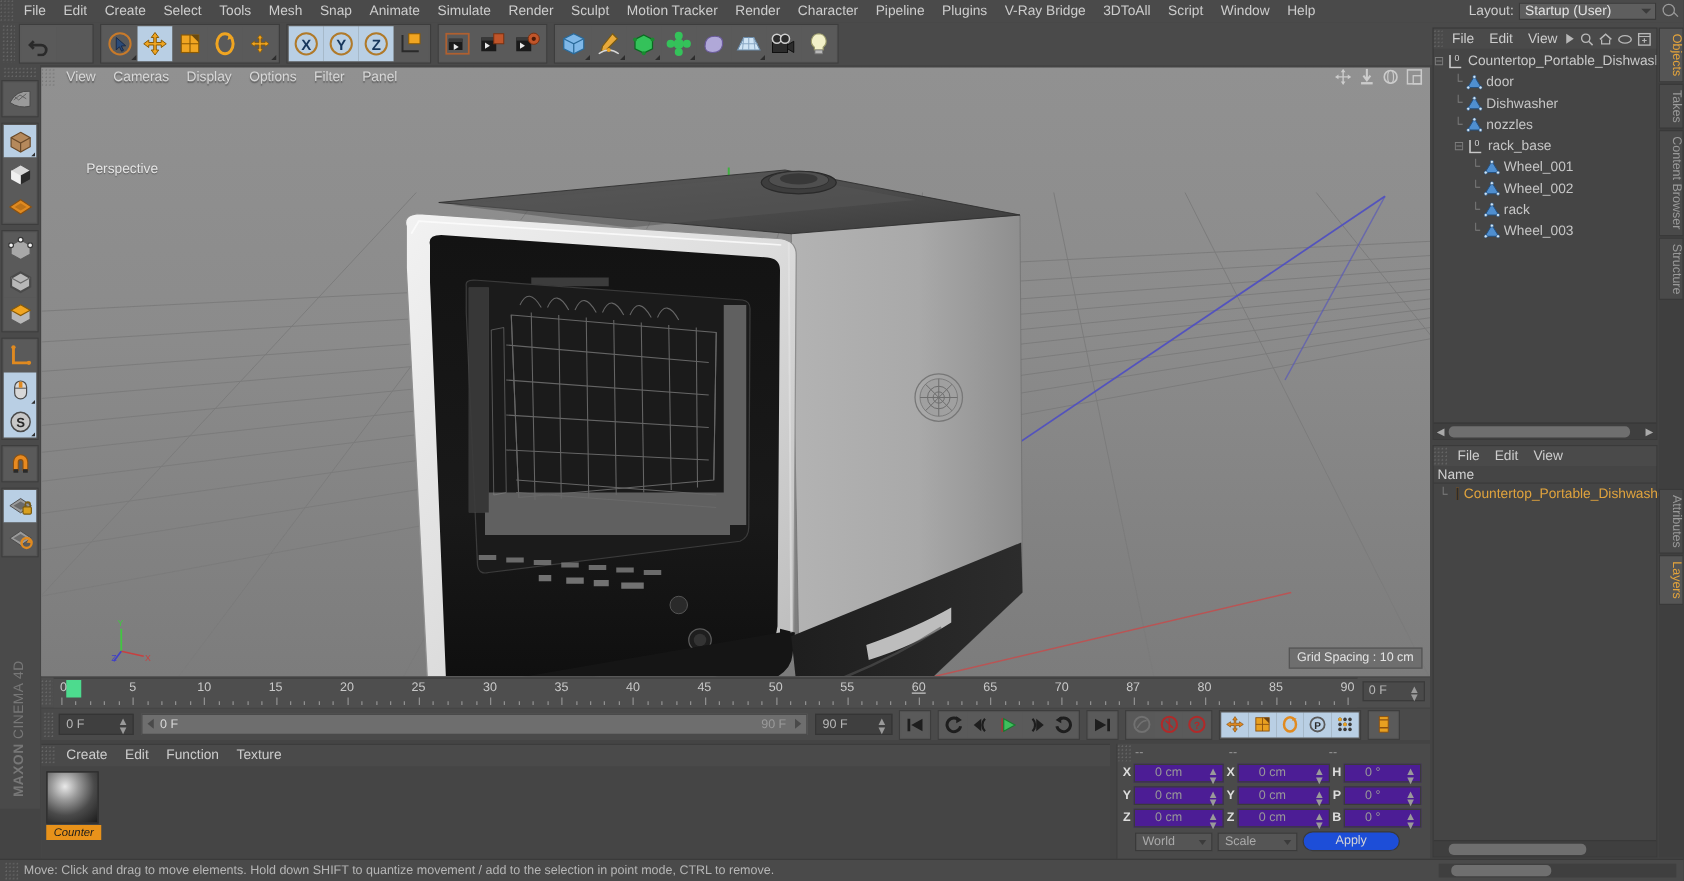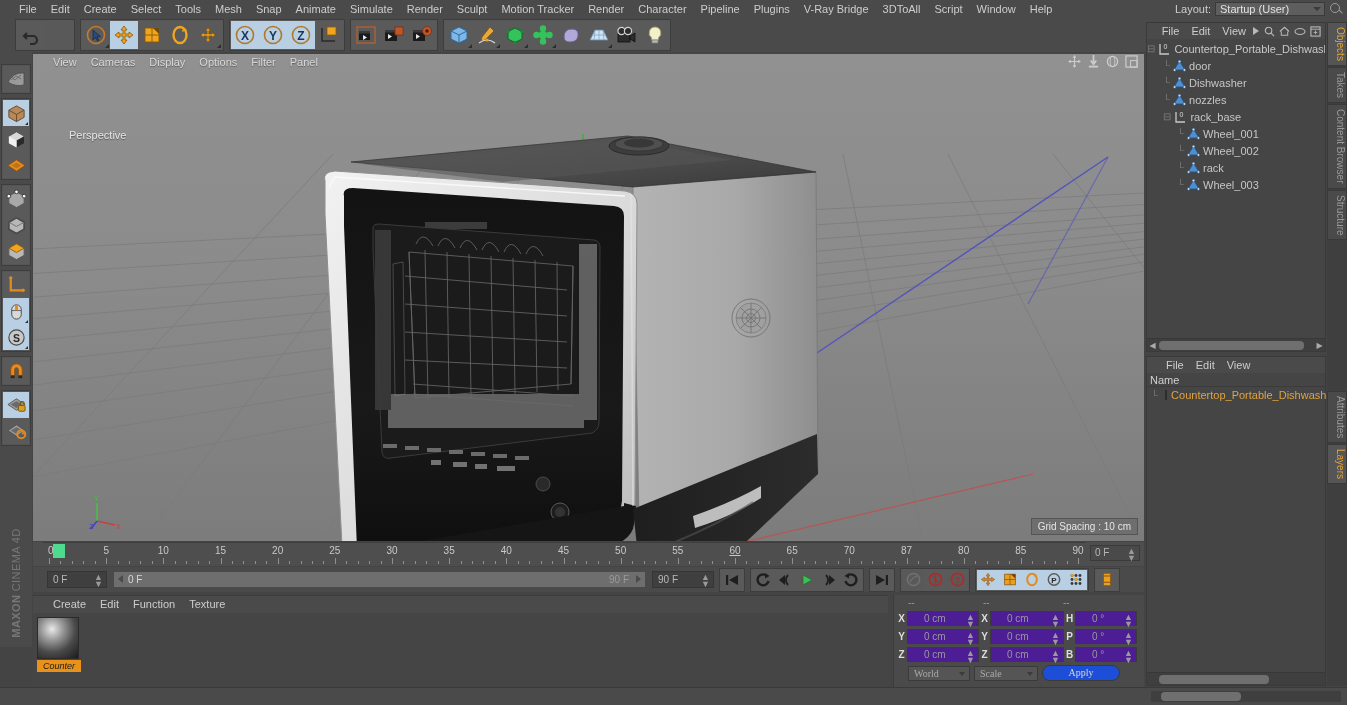--- a/index.html
+++ b/index.html
@@ -116,21 +116,21 @@
 
   
   .coord { position:absolute; left:893px; top:595px; width:251px; height:92px; background:#4a4a4a; border-left:1px solid #3c3c3c;}
   .co-head { height:15px; display:flex; align-items:center; font-size:10px; color:#999; }
   .co-grip { width:11px;height:13px;background-image: radial-gradient(circle at 1px 1px, #6a6a6a .6px, transparent .7px); background-size:3px 3px; margin-right:3px;}
   .co-h1 { width:75px; }
   .co-h2 { width:80px; }
   .co-row { display:flex; align-items:center; height:17px; margin-bottom:1px; padding-left:2px;}
   .co-lbl { width:11px; font-size:10px; color:#ddd; font-weight:bold; text-align:center;}
   .co-in { height:15px; background:#4c1d95; border:1px solid #3a3a3a; color:#989898; font-size:10px; padding-left:16px; line-height:13px; position:relative;}
-  .co-foot { display:flex; align-items:center; gap:4px; padding-left:14px; margin-top:2px;font-family:Liberation Serif, serif;}
+  .co-foot { display:flex; align-items:center; gap:4px; padding-left:14px; margin-top:2px;}
   .co-sel { height:15px; background:#555; border:1px solid #3a3a3a; color:#aaa; font-size:10px; padding-left:5px; line-height:13px; position:relative;}
   .co-sel .arw { position:absolute; right:4px; top:5px; width:0;height:0;border-left:3px solid transparent;border-right:3px solid transparent;border-top:4px solid #3b3b3b;}
   .co-apply { height:16px; width:78px; background:#1d4ed8; border:1px solid #3a3a3a; border-radius:8px; color:#d6d6d6; font-size:10px; text-align:center; line-height:14px;}
 
   
   .objmgr { position:absolute; left:1146px; top:22px; width:180px; height:330px; background:#454545; border:1px solid #3a3a3a;}
   .om-menu { height:16px; display:flex; align-items:center; background:#4a4a4a;}
   .om-grip { width:11px;height:14px;background-image: radial-gradient(circle at 1px 1px, #6a6a6a .6px, transparent .7px); background-size:3px 3px; margin-right:2px;}
   .om-mi { padding:0 6px; font-size:11px; color:#cdcdcd; line-height:16px;}
   .om-icons { margin-left:auto; display:flex; gap:4px; padding-right:4px; align-items:center;}
@@ -1224,18 +1224,19 @@
       </div>
     <div style="height:150px;"></div>
     <div id="vtabs-bottom">
         <div class="vtab">Attributes</div>
         <div class="vtab sel">Layers</div>
       </div>
   </div>
 
   <div class="statusbar">
     <div class="sb-grip"></div>
+    <div class="sb-text">Move: Click and drag to move elements. Hold down SHIFT to quantize movement / add to the selection in point mode, CTRL to remove.</div>
     <div class="sb-scroll">
       <div class="thumb"></div>
     </div>
   </div>
 
 </div>
 
 </body></html>

